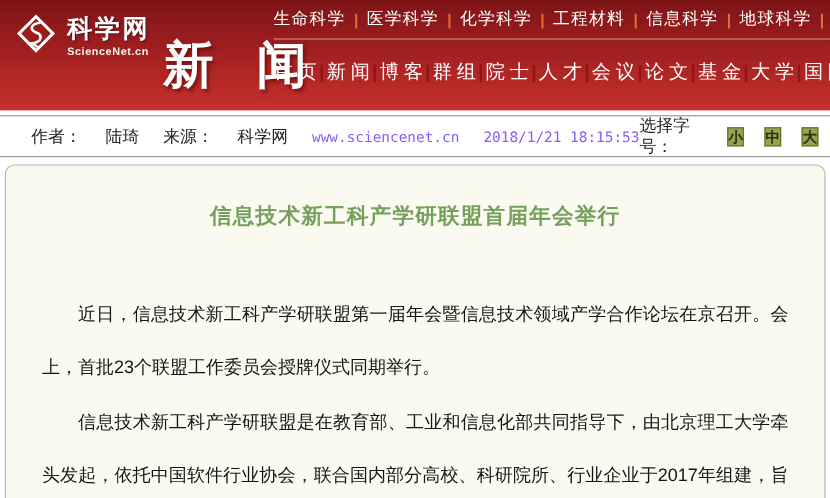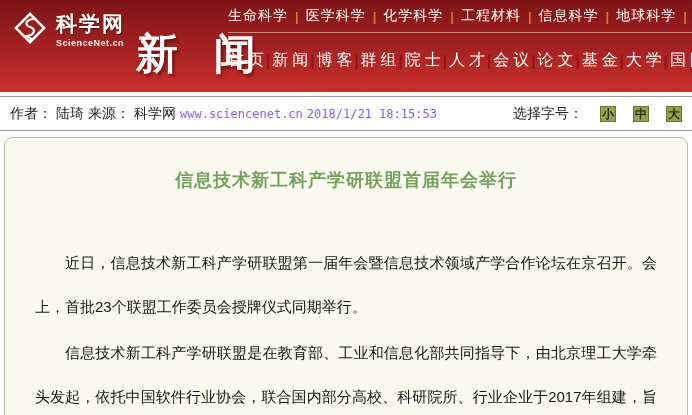--- a/index.html
+++ b/index.html
@@ -24,21 +24,21 @@
   .top-nav a { color:#fff; font-size:14px; text-decoration:none; letter-spacing:1px; }
   .top-nav .sep { color:#E0702F; font-weight:bold; margin:0 7px; font-size:13px; }
   .main-nav { margin-top:17px; display:flex; align-items:center; white-space:nowrap; overflow:hidden;text-align:right; }
   .main-nav a { color:#fff; font-size:16px; text-decoration:none; letter-spacing:4px; }
   .main-nav .sep { color:#8E1417; font-weight:bold; margin:0 2px 0 -2px; font-size:15px; }
 
   
   .meta-bar { position:absolute; top:96px; left:0; width:692px; height:35px; background:#fff;
     border-top:1px solid #9a9a9a; border-bottom:1px solid #9a9a9a;
     display:flex; align-items:center; justify-content:space-between; padding:0 10px; }
-  .meta-left { font-size:14px; color:#222; display:flex; align-items:center; gap:4px; white-space:nowrap; }
+  .meta-left { font-size:14px; color:#222; display:flex; align-items:center; gap:20px; white-space:nowrap;margin-left:16px; }
   .meta-left .mono { font-family:"DejaVu Sans Mono", monospace; font-size:12px; color:#8b5cf6; }
   .meta-right { font-size:14px; color:#222; display:flex; align-items:center;gap:12px; }
   .fs-box { display:inline-block; width:16px; height:16px; margin-left:5px; background:#97A254;
     border:1px solid #66741E; color:#26330A; font-size:12px; line-height:14px;
     text-align:center; text-decoration:none; font-weight:bold; cursor:pointer; }
 
   
   .article-box { position:absolute; top:137px; left:4px; width:684px; height:360px;
     background:#FAFAF1; border:1px solid #B7B7A4; border-radius:8px; overflow:hidden; }
   .article-title { margin-top:30px; text-align:center; color:#75A15D;

